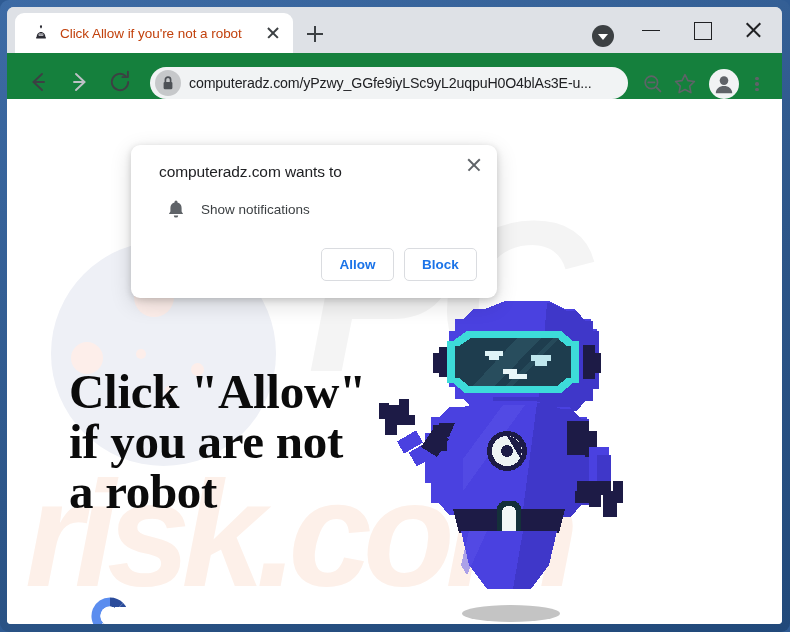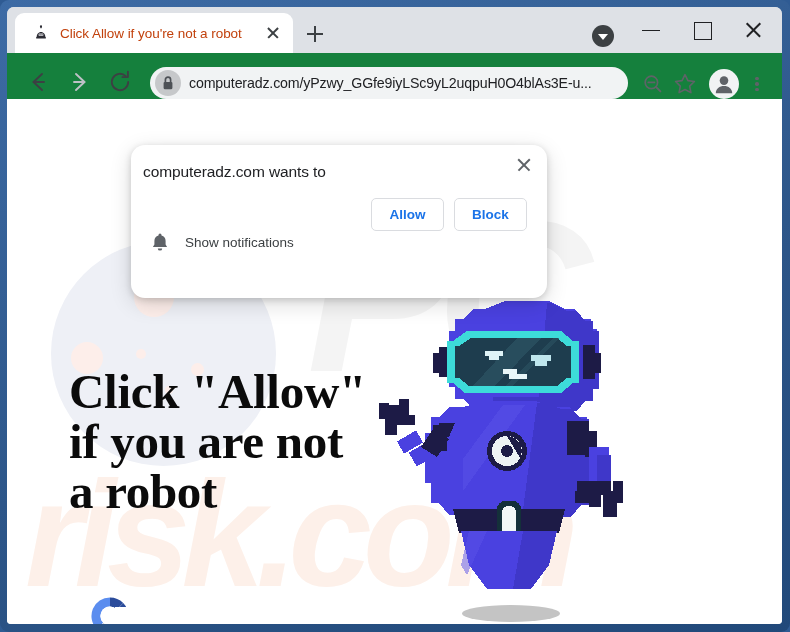--- a/index.html
+++ b/index.html
@@ -274,25 +274,25 @@
     left: 85px; top: 310px;
     width: 98px; height: 17px;
     border-radius: 50%;
     background: #c4c4c4;
   }
 
   
   #permission-dialog {
     position: absolute;
     left: 124px; top: 46px;
-    width: 416px;
+    width: 366px;
     background: #ffffff;
-    border-radius: 14px;
+    border-radius: 9px;
     box-shadow: 0 2px 7px rgba(0,0,0,0.16), 0 6px 22px rgba(0,0,0,0.14);
-    padding: 18px 20px 17px 12px;
+    padding: 18px 20px 17px 28px;
     z-index: 40;
   }
 
   #dialog-close {
     position: absolute;
     right: 11px; top: 8px;
     width: 24px; height: 24px;
   }
   #dialog-close::before, #dialog-close::after {
     content: ""; position: absolute;
@@ -534,31 +534,31 @@
           </svg>
         </div>
 
       </div>
 
       <div id="permission-dialog">
         <div id="dialog-close"></div>
 
         <div id="dialog-title">computeradz.com wants to</div>
 
-        <div id="dialog-actions">
-          <button class="dialog-btn">Allow</button>
-          <button class="dialog-btn">Block</button>
-        </div>
-
         <div id="dialog-permission-row">
           <span id="bell-icon">
             <svg width="22" height="22" viewBox="0 0 22 22">
               <path d="M11 2.4 a1.5 1.5 0 0 1 1.5 1.5 v0.6 a5.6 5.6 0 0 1 4.1 5.4 v3.6 l1.5 2.6 h-14.2 l1.5 -2.6 v-3.6 a5.6 5.6 0 0 1 4.1 -5.4 v-0.6 a1.5 1.5 0 0 1 1.5 -1.5 z" fill="#5f6368"></path>
               <path d="M8.8 17.4 h4.4 a2.2 2.2 0 0 1 -4.4 0 z" fill="#5f6368"></path>
             </svg>
           </span>
           <span id="dialog-permission-label">Show notifications</span>
         </div>
+
+        <div id="dialog-actions">
+          <button class="dialog-btn">Allow</button>
+          <button class="dialog-btn">Block</button>
+        </div>
       </div>
 
     </div>
   </div>
 </div>
 
 </body></html>

